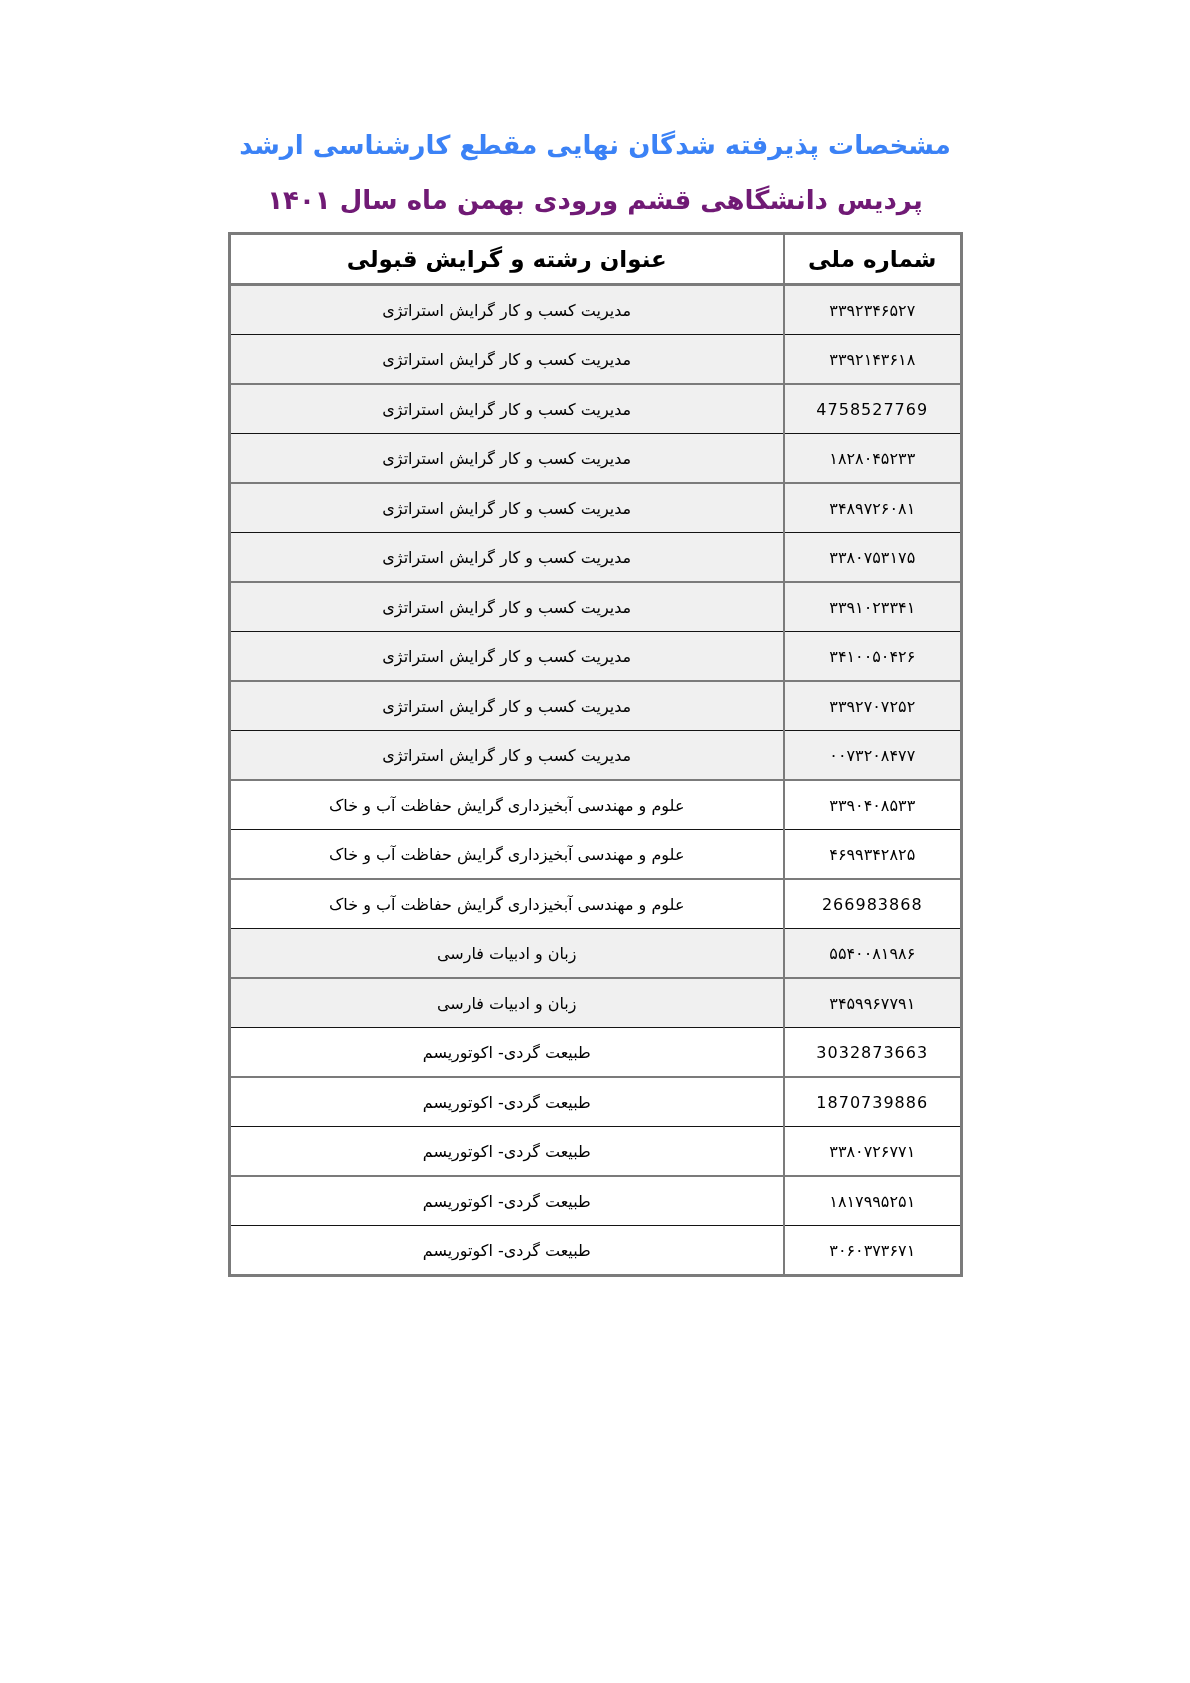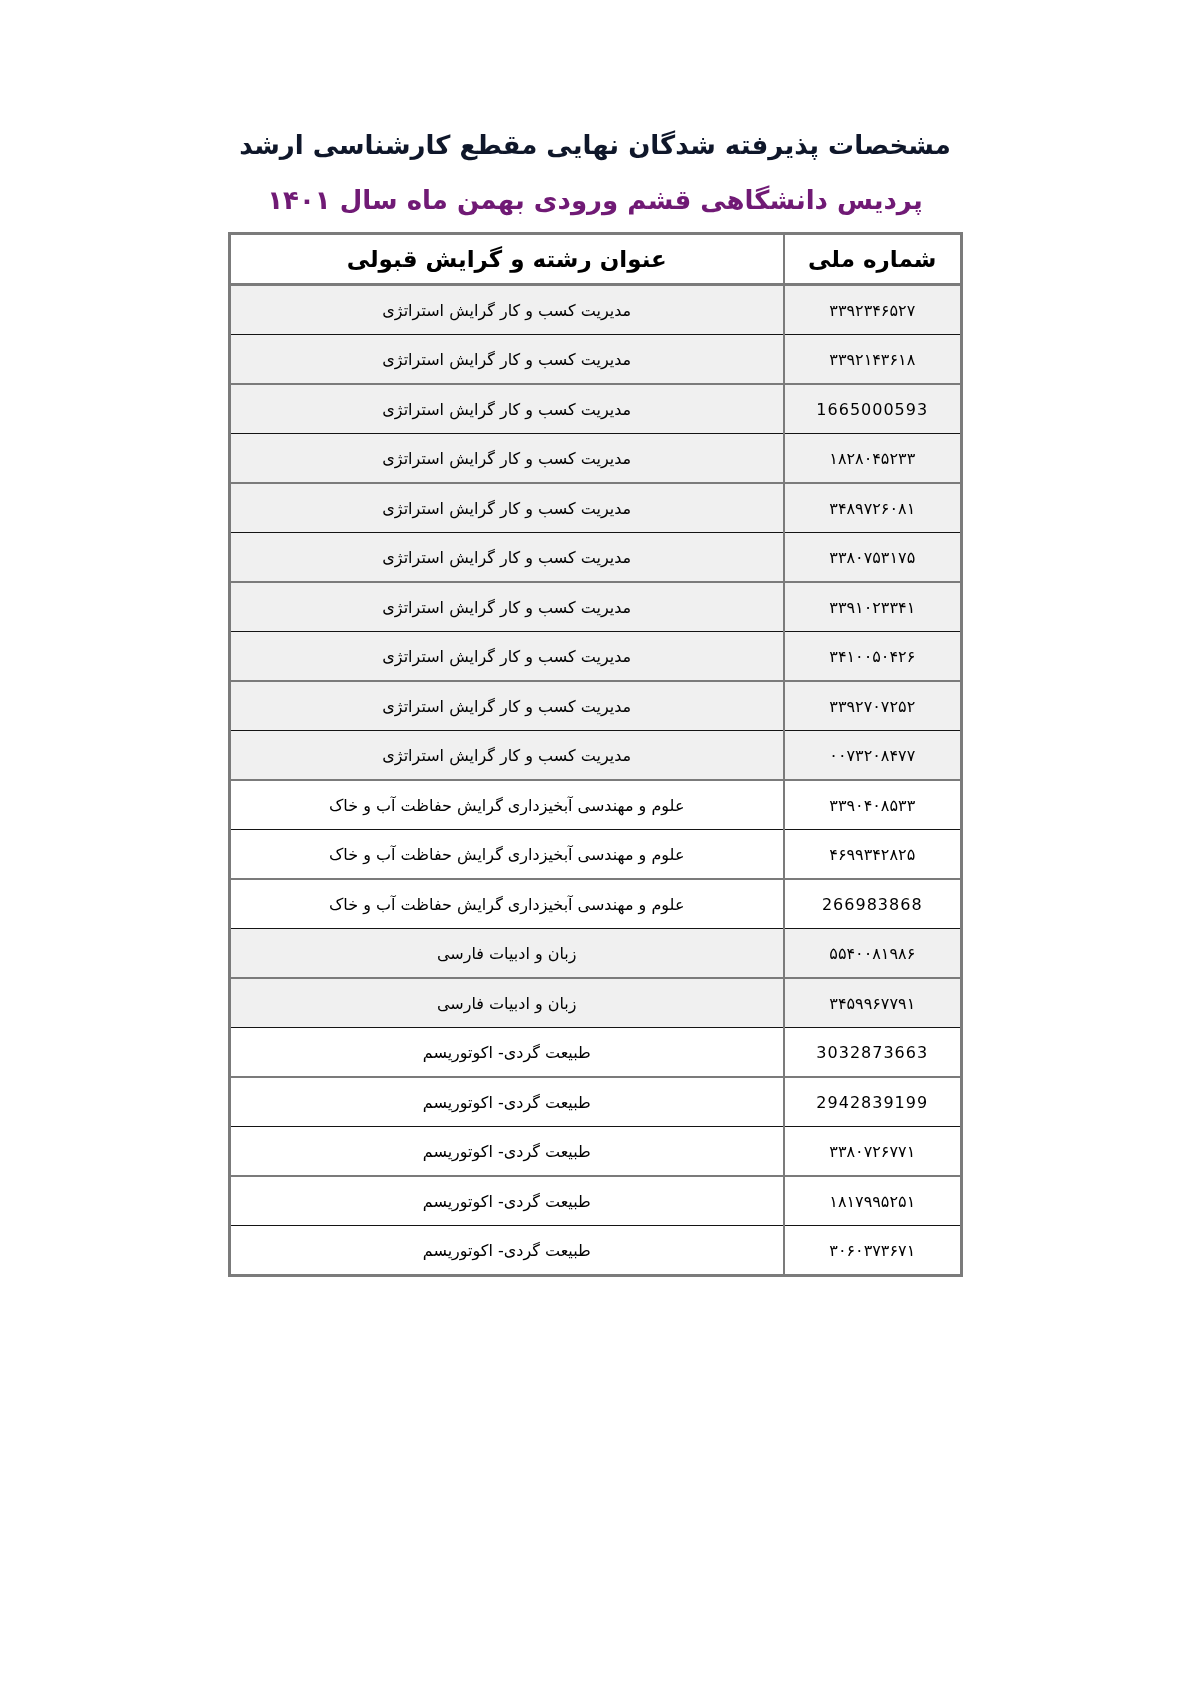--- a/index.html
+++ b/index.html
@@ -19,21 +19,21 @@
     height: 1683px;
     position: relative;
   }
   .title-block {
     padding-top: 130px;
     text-align: center;
   }
   .page-title {
     font-size: 26px;
     font-weight: bold;
-    color: #0f172a;
+    color: #3b82f6;
     line-height: 1.2;
   }
   .page-subtitle {
     font-size: 26px;
     font-weight: bold;
     color: #701a75;
     margin-top: 24px;
     line-height: 1.2;
   }
   table.admissions {
@@ -101,21 +101,21 @@
 
     <tr class="shaded sep-black">
           <td class="id-cell">۳۳۹۲۳۴۶۵۲۷</td>
           <td>مدیریت کسب و کار گرایش استراتژی</td>
         </tr>
         <tr class="shaded sep-gray">
           <td class="id-cell">۳۳۹۲۱۴۳۶۱۸</td>
           <td>مدیریت کسب و کار گرایش استراتژی</td>
         </tr>
         <tr class="shaded sep-black">
-          <td class="id-cell">1665000593</td>
+          <td class="id-cell">4758527769</td>
           <td>مدیریت کسب و کار گرایش استراتژی</td>
         </tr>
         <tr class="shaded sep-gray">
           <td class="id-cell">۱۸۲۸۰۴۵۲۳۳</td>
           <td>مدیریت کسب و کار گرایش استراتژی</td>
         </tr>
         <tr class="shaded sep-black">
           <td class="id-cell">۳۴۸۹۷۲۶۰۸۱</td>
           <td>مدیریت کسب و کار گرایش استراتژی</td>
         </tr>
@@ -157,21 +157,21 @@
         </tr>
         <tr class="shaded sep-black">
           <td class="id-cell">۳۴۵۹۹۶۷۷۹۱</td>
           <td>زبان و ادبیات فارسی</td>
         </tr>
         <tr class="sep-gray">
           <td class="id-cell">3032873663</td>
           <td>طبیعت گردی- اکوتوریسم</td>
         </tr>
         <tr class="sep-black">
-          <td class="id-cell">2942839199</td>
+          <td class="id-cell">1870739886</td>
           <td>طبیعت گردی- اکوتوریسم</td>
         </tr>
         <tr class="sep-gray">
           <td class="id-cell">۳۳۸۰۷۲۶۷۷۱</td>
           <td>طبیعت گردی- اکوتوریسم</td>
         </tr>
         <tr class="sep-black">
           <td class="id-cell">۱۸۱۷۹۹۵۲۵۱</td>
           <td>طبیعت گردی- اکوتوریسم</td>
         </tr>

